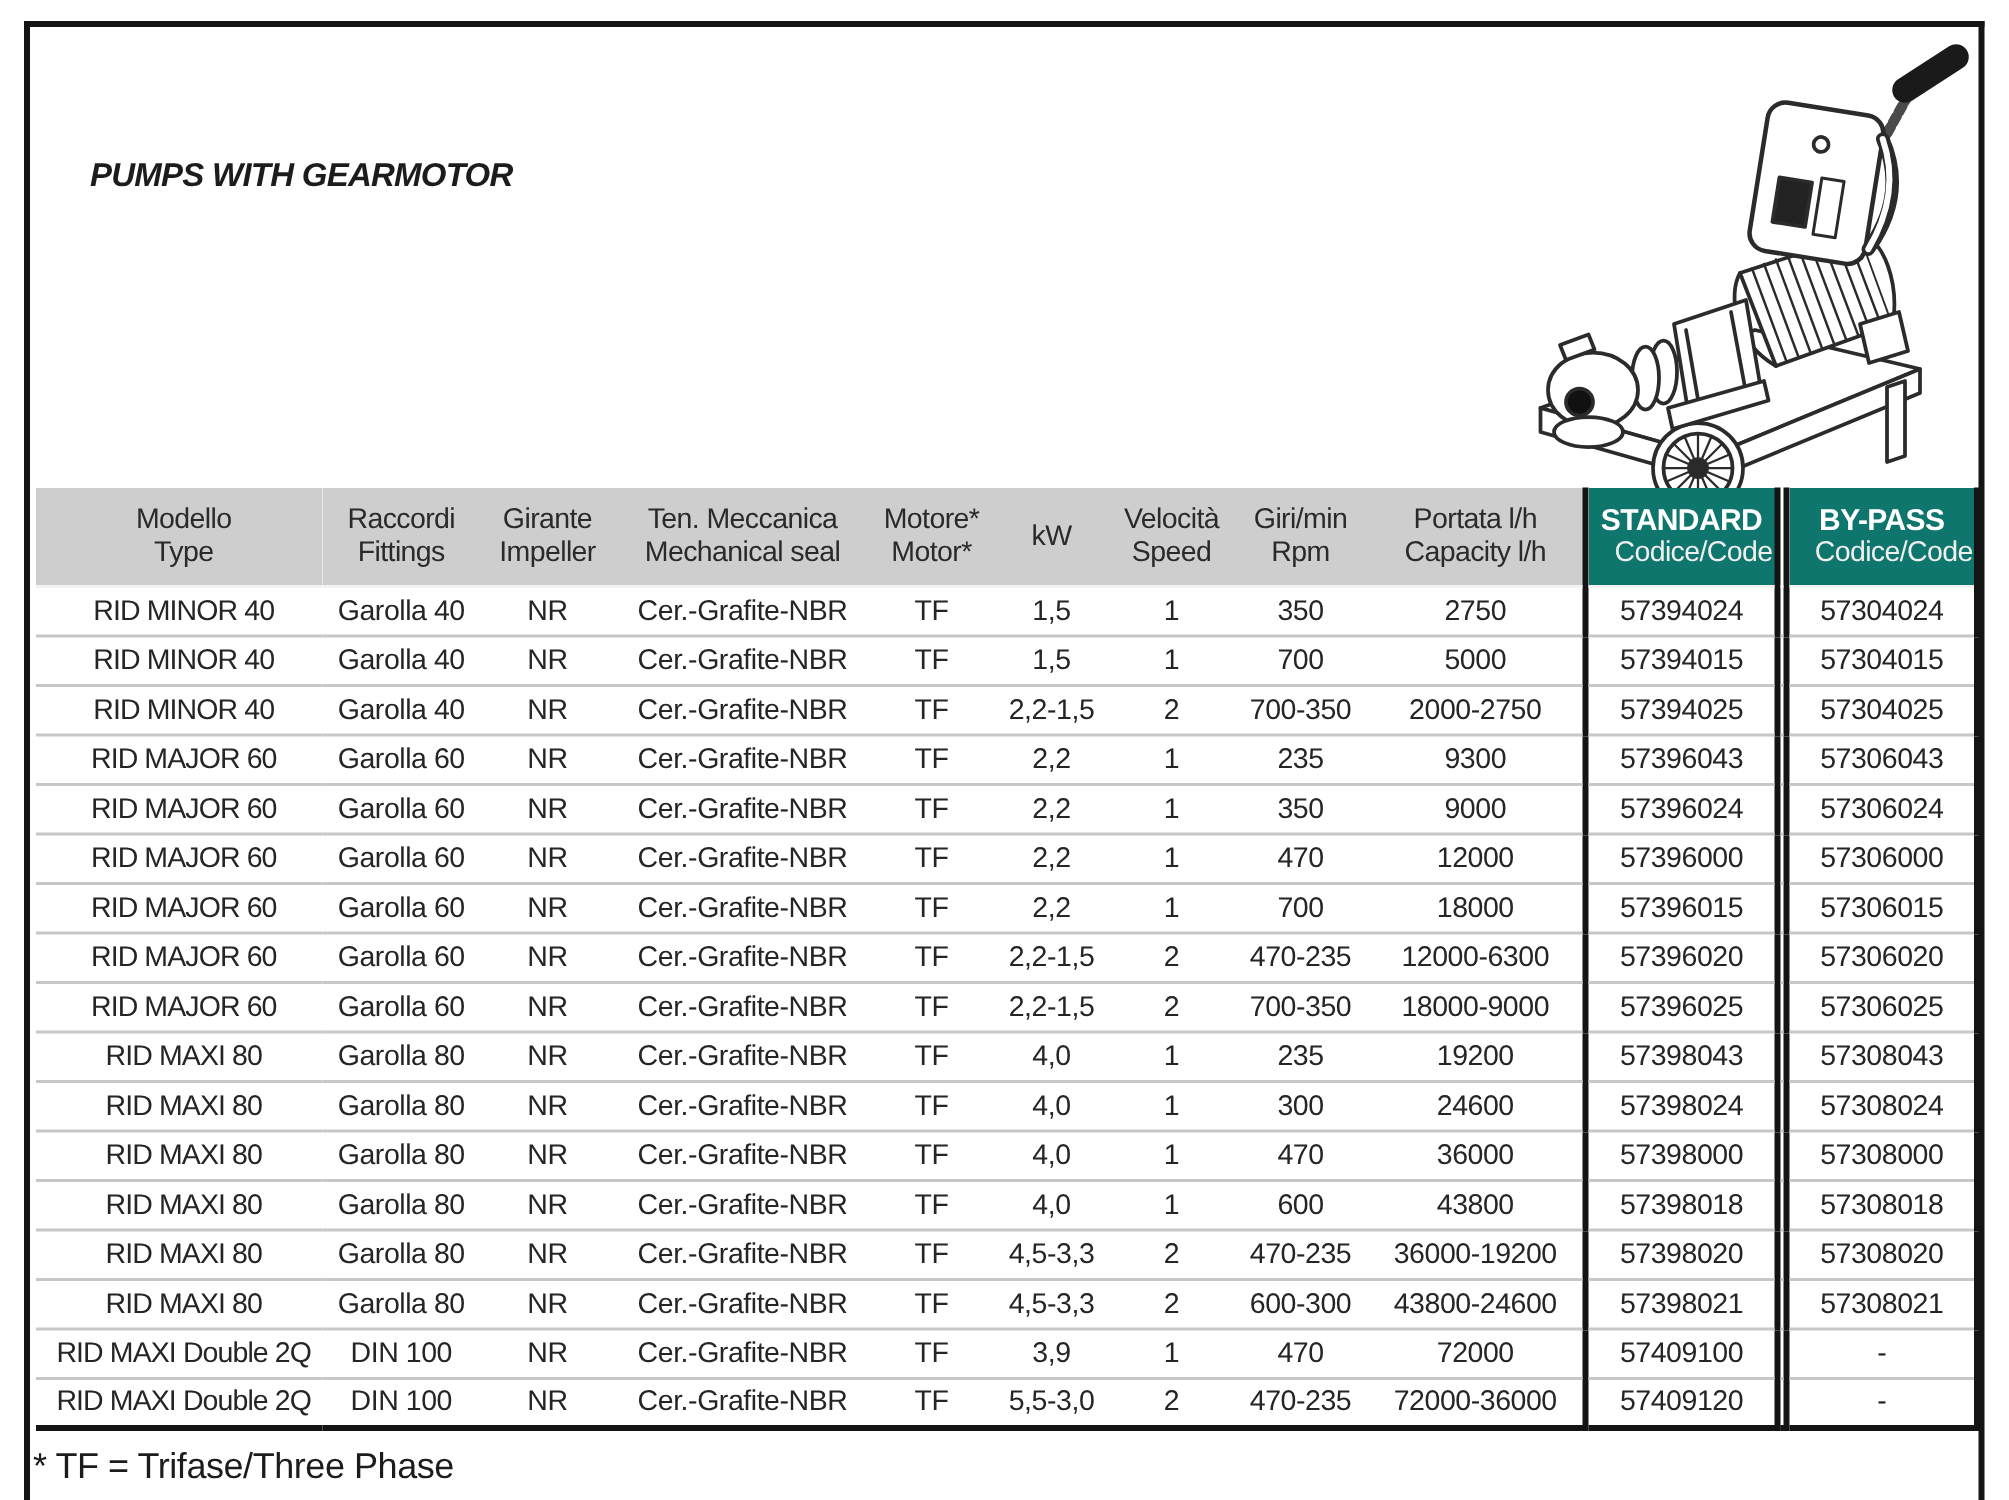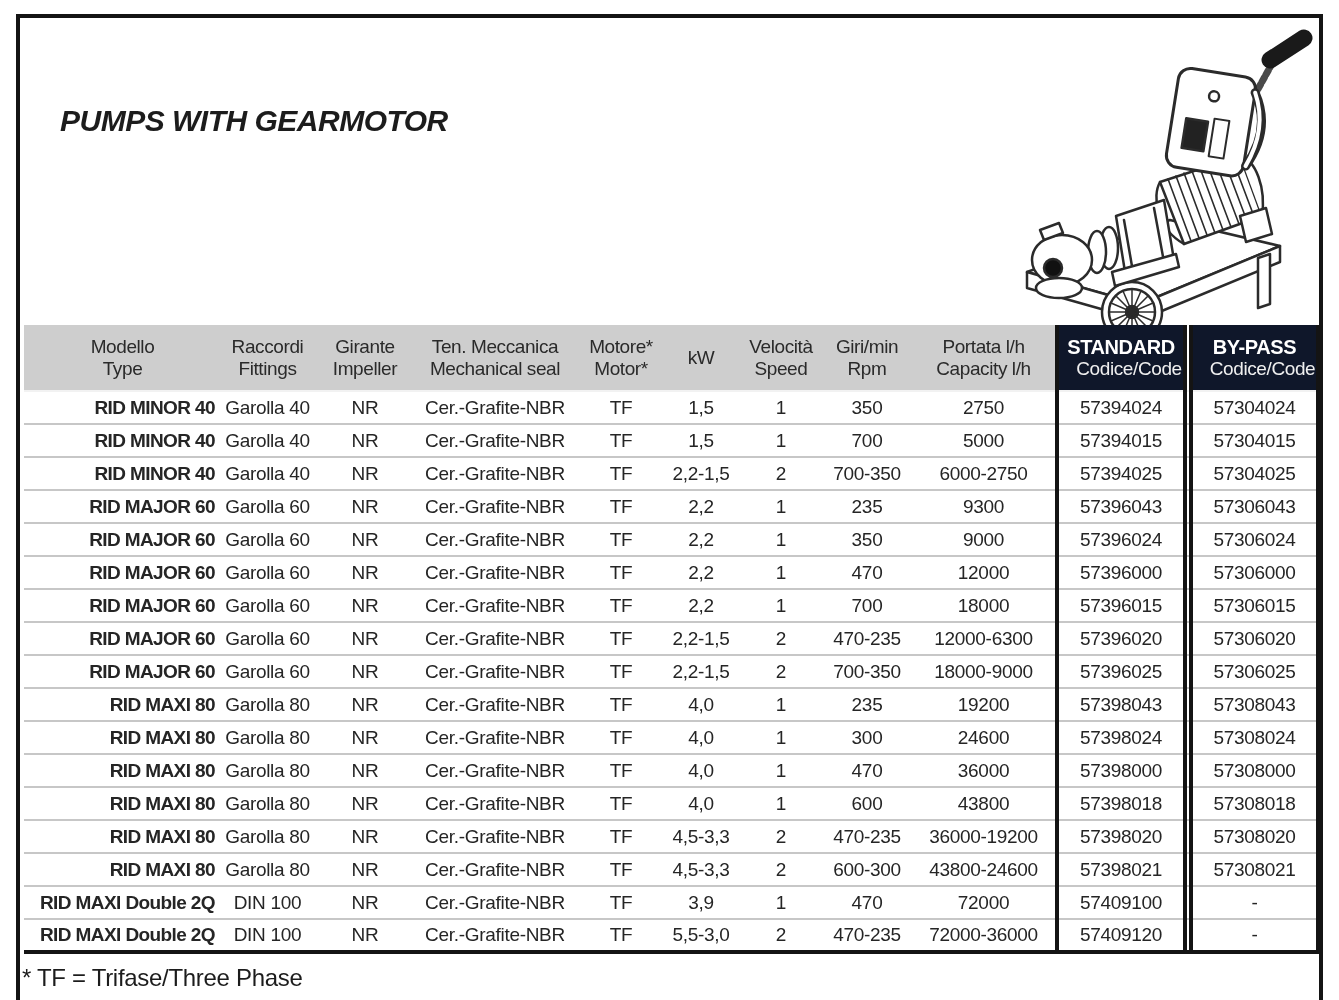--- a/index.html
+++ b/index.html
@@ -15,21 +15,21 @@
     position: absolute;
     left: 16px; top: 14px;
     width: 1307px; height: 990px;
     border-left: 4px solid #141414;
     border-top: 4px solid #141414;
     border-right: 4px solid #141414;
     background: #ffffff;
   }
   .title-block { position: absolute; left: 60px; top: 104px; }
   .title-line1 {
-    font-size: 30px; font-weight: 700; font-style: italic;
+    font-size: 22px; font-weight: 700; font-style: italic;
     letter-spacing: -0.5px; white-space: nowrap;
   }
   .title-line2 {
     font-size: 30px; font-weight: 700; font-style: italic;
     letter-spacing: -0.5px; white-space: nowrap;
     margin-top: 33px; margin-left: 72px;
   }
   .illustration {
     position: absolute; left: 1012px; top: 20px;
     width: 312px; height: 306px;
@@ -49,42 +49,42 @@
     height: 66px;
     background: #cecece;
     font-weight: 400;
     font-size: 19px;
     line-height: 22px;
     letter-spacing: -0.4px;
     color: #2a2a2a;
   }
   .spec thead th.col-model { text-align: center; padding-left: 6px; }
   .spec thead th.dark {
-    background: #0f172a; color: #ffffff;
+    background: #0f766e; color: #ffffff;
   }
   .spec thead th.dark .h1 { font-weight: 700; font-size: 20px; }
   .spec thead th.dark .h2 { color: #efefef; padding-left: 16px; }
   .spec thead th.spacer, .spec tbody td.spacer { background: #ffffff; }
   .framed {
     border-left: 4px solid #141414;
     border-right: 4px solid #141414;
   }
   .spec tbody td {
     height: 33px;
     background: #ffffff;
     font-size: 19px;
     letter-spacing: -0.3px;
     border-top: 2px solid #c7c7c7;
     color: #252525;
   }
   .spec tbody tr:first-child td { border-top: 2px solid #f2f2f2; }
   .spec tbody tr:last-child td { border-bottom: 4px solid #141414; }
   .spec tbody td.col-model {
-    text-align: right; padding-left: 6px;
-    font-weight: 700; letter-spacing: -0.6px;
+    text-align: center; padding-left: 6px;
+    font-weight: 400; letter-spacing: -0.6px;
   }
   .footnote {
     position: absolute; left: 22px; top: 964px;
     font-size: 24px; letter-spacing: -0.3px;
   }
 </style>
 </head>
 <body>
 
 <div class="page-frame"></div>
@@ -264,21 +264,21 @@
       </tr>
       <tr>
         <td class="col-model">RID MINOR 40</td>
         <td>Garolla 40</td>
         <td>NR</td>
         <td>Cer.-Grafite-NBR</td>
         <td>TF</td>
         <td>2,2-1,5</td>
         <td>2</td>
         <td>700-350</td>
-        <td>6000-2750</td>
+        <td>2000-2750</td>
         <td class="framed">57394025</td>
         <td class="spacer"></td>
         <td class="framed">57304025</td>
       </tr>
       <tr>
         <td class="col-model">RID MAJOR 60</td>
         <td>Garolla 60</td>
         <td>NR</td>
         <td>Cer.-Grafite-NBR</td>
         <td>TF</td>

